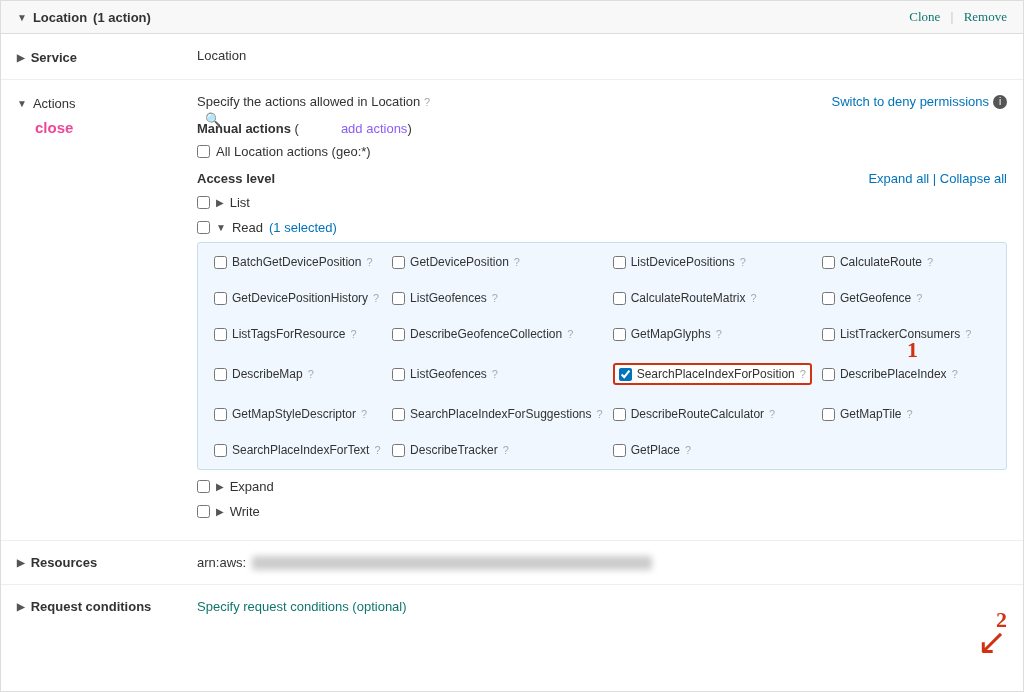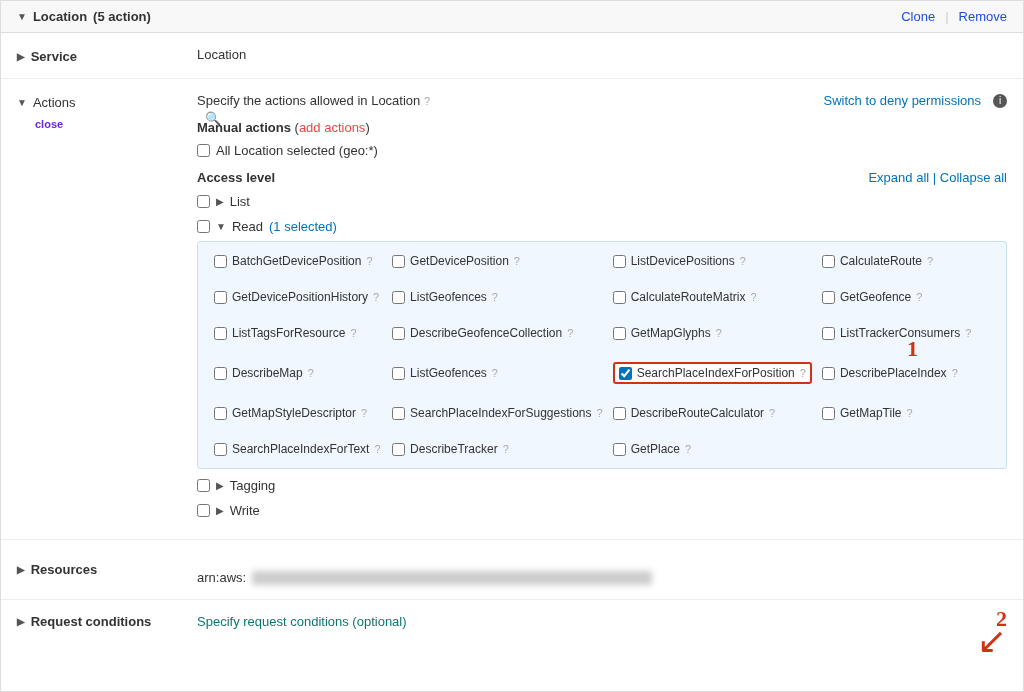--- a/index.html
+++ b/index.html
@@ -8,21 +8,21 @@
     .page-container { width: 1024px; min-height: 692px; background: #fff; border: 1px solid #ddd; }
 
     
     .location-header {
       display: flex; align-items: center; justify-content: space-between;
       padding: 8px 16px; background: #f8f8f8; border-bottom: 1px solid #ddd;
     }
     .location-header-left { display: flex; align-items: center; gap: 6px; font-weight: 600; font-size: 13px; }
     .location-header-left .arrow { font-size: 10px; color: #555; }
     .location-header-right { display: flex; gap: 10px; }
-    .location-header-right a { color: #1d4ed8; text-decoration: none; font-size: 13px; }
+    .location-header-right a { color: #0f766e; text-decoration: none; font-size: 13px; font-family: Liberation Serif, serif; }
     .divider-pipe { color: #ccc; }
 
     
     .content-area { padding: 0; }
 
     .row-block {
       display: flex; align-items: flex-start;
       border-bottom: 1px solid #eee; padding: 14px 16px;
     }
 
@@ -35,31 +35,31 @@
 
     .row-content { flex: 1; }
 
     
     .service-value { font-size: 13px; color: #333; padding-top: 2px; }
 
     
     .actions-top { display: flex; justify-content: space-between; align-items: flex-end; margin-bottom: 10px; }
     .actions-title-area { font-size: 13px; color: #333; }
     .actions-title-area .help-icon { color: #aaa; font-size: 11px; cursor: pointer; }
-    .deny-link { color: #0073bb; font-size: 13px; cursor: pointer; text-decoration: none; display: flex; align-items: center; gap: 12px; }
+    .deny-link { color: #0073bb; font-size: 13px; cursor: pointer; text-decoration: none; display: flex; align-items: center; gap: 4px; }
     .deny-link .info-icon { background: #555; color: #fff; border-radius: 50%; width: 14px; height: 14px; font-size: 10px; display: inline-flex; align-items: center; justify-content: center; }
 
     
     .filter-input-wrap { position: relative; margin-bottom: 12px; }
     .filter-input-wrap .search-icon { position: absolute; left: 8px; top: 50%; transform: translateY(-50%); color: #999; font-size: 13px; }
     .filter-input { width: 490px; padding: 5px 10px 5px 28px; border: 1px solid #aaa; border-radius: 3px; font-size: 13px; color: #999; outline: none; }
 
     
     .manual-actions-line { font-size: 13px; margin-bottom: 8px; }
-    .manual-actions-line .add-link { color: #ef4444; text-decoration: none; }
+    .manual-actions-line .add-link { color: #8b5cf6; text-decoration: none; margin-left: 42px; }
     .all-location-line { display: flex; align-items: center; gap: 6px; margin-bottom: 12px; font-size: 13px; }
 
     
     .access-level-header { display: flex; justify-content: space-between; align-items: center; margin-bottom: 6px; }
     .access-level-title { font-weight: 600; font-size: 13px; }
     .expand-collapse { font-size: 13px; color: #0073bb; }
     .expand-collapse a { color: #0073bb; text-decoration: none; cursor: pointer; text-align: center; }
 
     .access-group { margin-bottom: 4px; }
     .access-group-header { display: flex; align-items: center; gap: 6px; padding: 3px 0; cursor: pointer; font-size: 13px; }
@@ -101,21 +101,21 @@
   </style>
 </head>
 <body>
 
 <div class="page-container">
 
   <div class="location-header">
     <div class="location-header-left">
       <span class="arrow">▼</span>
       <span>Location</span>
-      <span>(5 action)</span>
+      <span>(1 action)</span>
     </div>
     <div class="location-header-right">
       <a href="#">Clone</a>
       <span class="divider-pipe">|</span>
       <a href="#">Remove</a>
     </div>
   </div>
 
   <div class="content-area">
 
@@ -128,21 +128,21 @@
         <span class="service-value">Location</span>
       </div>
     </div>
 
     <div class="row-block" style="align-items:flex-start;">
       <div class="row-label" style="flex-direction:column; align-items:flex-start;">
         <div style="display:flex;align-items:center;gap:6px;">
           <span class="arrow">▼</span>
           <span style="font-weight:400;">Actions</span>
         </div>
-        <a href="#" class="close-link" style="margin-left:18px; color:#6d28d9; font-size:11px; text-decoration:none;">close</a>
+        <a href="#" class="close-link" style="margin-left:18px; color:#ec4899; font-size:15px; text-decoration:none;">close</a>
       </div>
 
       <div class="row-content relative-wrap">
 
         <div class="actions-top">
           <div class="actions-title-area">
             <span>Specify the actions allowed in Location</span>
             <span class="help-icon"> ?</span>
           </div>
           <a href="#" class="deny-link">
@@ -155,21 +155,21 @@
           <span class="search-icon">🔍</span>
         </div>
 
         <div class="manual-actions-line">
           <strong>Manual actions</strong>
           (<a href="#" class="add-link">add actions</a>)
         </div>
 
         <div class="all-location-line">
           <input type="checkbox" style="">
-          <label>All Location selected (geo:*)</label>
+          <label>All Location actions (geo:*)</label>
         </div>
 
         <div class="access-level-header">
           <span class="access-level-title">Access level</span>
           <div class="expand-collapse">
             <a href="#">Expand all</a>
             <span> | </span>
             <a href="#">Collapse all</a>
           </div>
         </div>
@@ -319,21 +319,21 @@
             </div>
 
             <div style="position:absolute; top: 95px; left: 710px; font-size:22px; font-weight:bold; color:#d13212; font-family:Georgia,serif; pointer-events:none;">1</div>
           </div>
         </div>
 
         <div class="access-group" style="margin-top:6px;">
           <div class="collapsed-group">
             <input type="checkbox" style="">
             <span class="arrow">▶</span>
-            <span>Tagging</span>
+            <span>Expand</span>
           </div>
         </div>
 
         <div class="access-group">
           <div class="collapsed-group">
             <input type="checkbox" style="">
             <span class="arrow">▶</span>
             <span>Write</span>
           </div>
         </div>
@@ -346,21 +346,21 @@
         </div>
 
       </div>
     </div>
 
     <div class="resources-row">
       <div class="resources-label">
         <span class="arrow">▶</span>
         <span>Resources</span>
       </div>
-      <div style="display:flex;align-items:flex-end;gap:6px;margin-top:16px;">
+      <div style="display:flex;align-items:flex-end;gap:6px;">
         <span>arn:aws:</span>
         <span class="arn-blurred"></span>
       </div>
     </div>
 
     <div class="request-row">
       <div class="request-label">
         <span class="arrow">▶</span>
         <span>Request conditions</span>
       </div>

